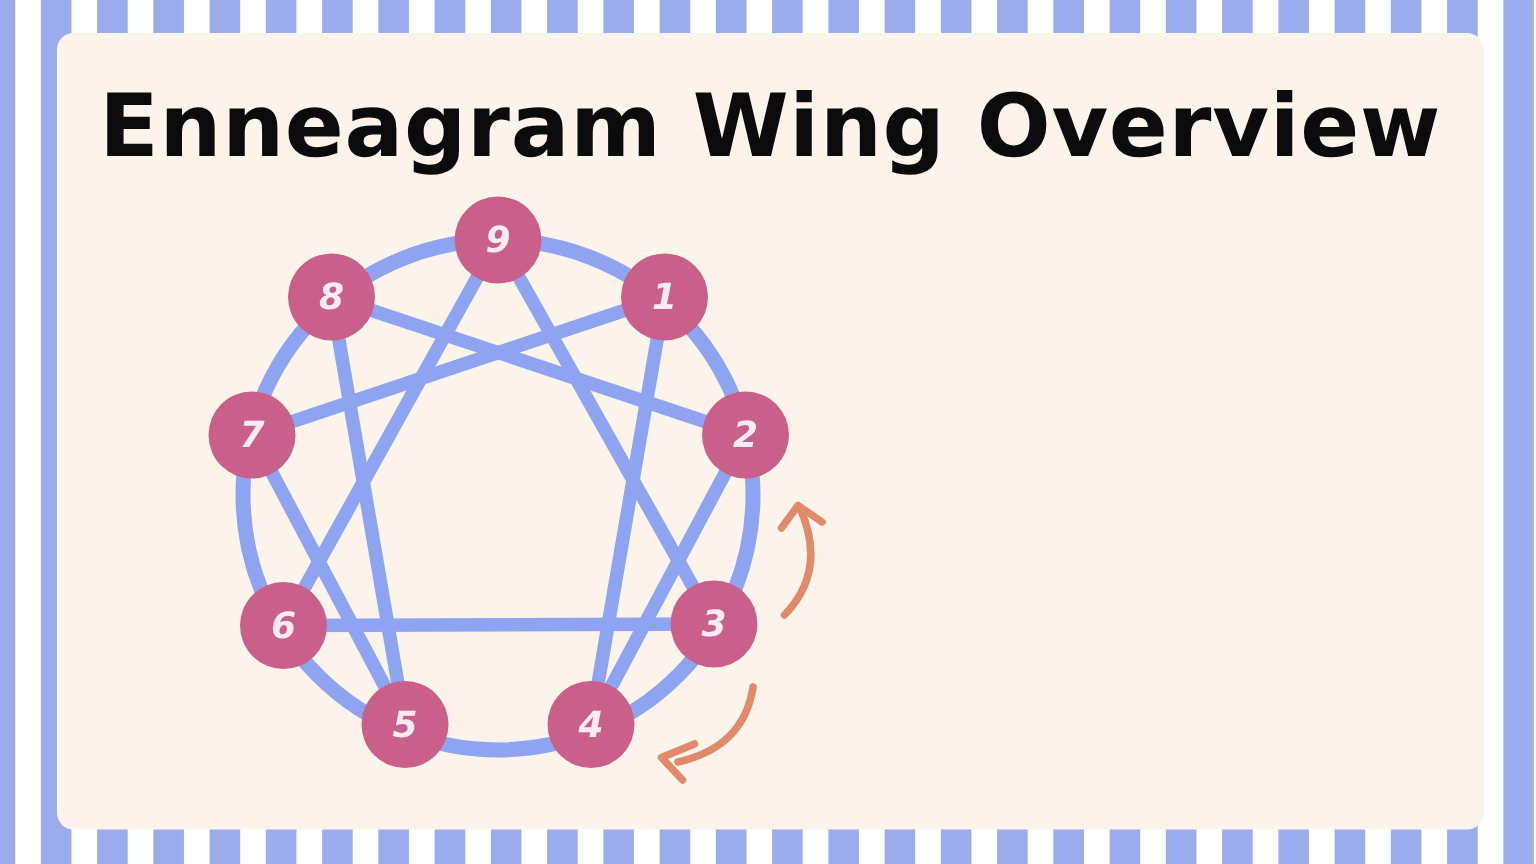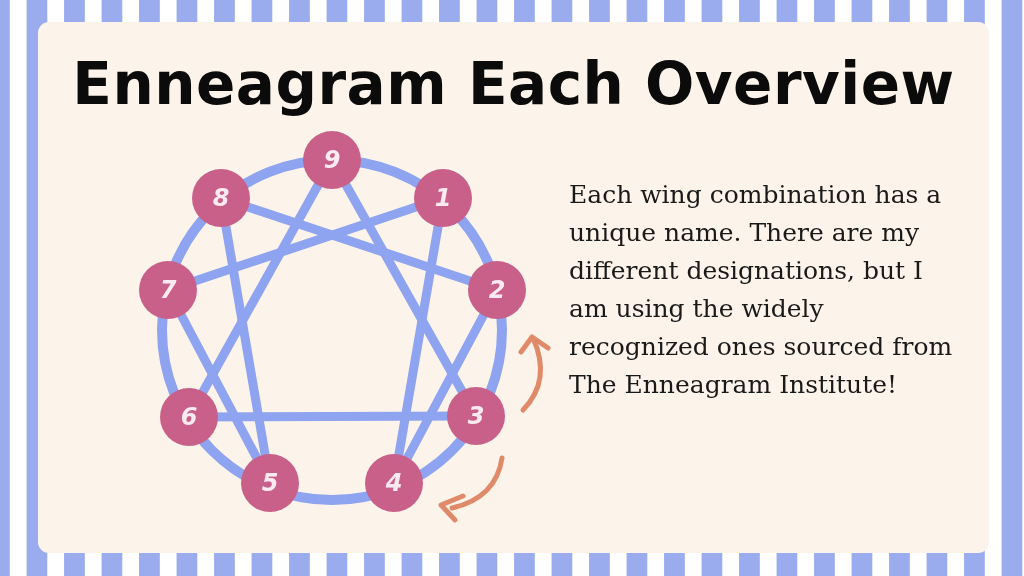--- a/index.html
+++ b/index.html
@@ -28,22 +28,21 @@
   }
   .node-label {
     font-family: "DejaVu Sans", sans-serif; font-weight: bold; font-style: italic;
     font-size: 24px; fill: #FBEAF0;
   }
 </style>
 </head>
 <body>
 
 <div class="card">
-  <h1 class="title">Enneagram Each Overview</h1>
-  <p class="body-text">Each wing combination has a unique name. There are my different designations, but I am using the widely recognized ones sourced from The Enneagram Institute!</p>
+  <h1 class="title">Enneagram Wing Overview</h1>
 </div>
 
 <svg class="diagram" width="1024" height="576" viewBox="0 0 1024 576">
 
   <circle cx="332" cy="330" r="170" fill="none" stroke="#8FA4F0" stroke-width="10"></circle>
 
   <g stroke="#8FA4F0" stroke-width="9" stroke-linecap="round" fill="none" id="lines">
       <line x1="332" y1="160" x2="476" y2="416"></line>
       <line x1="476" y1="416" x2="189" y2="417"></line>
       <line x1="189" y1="417" x2="332" y2="160"></line>

